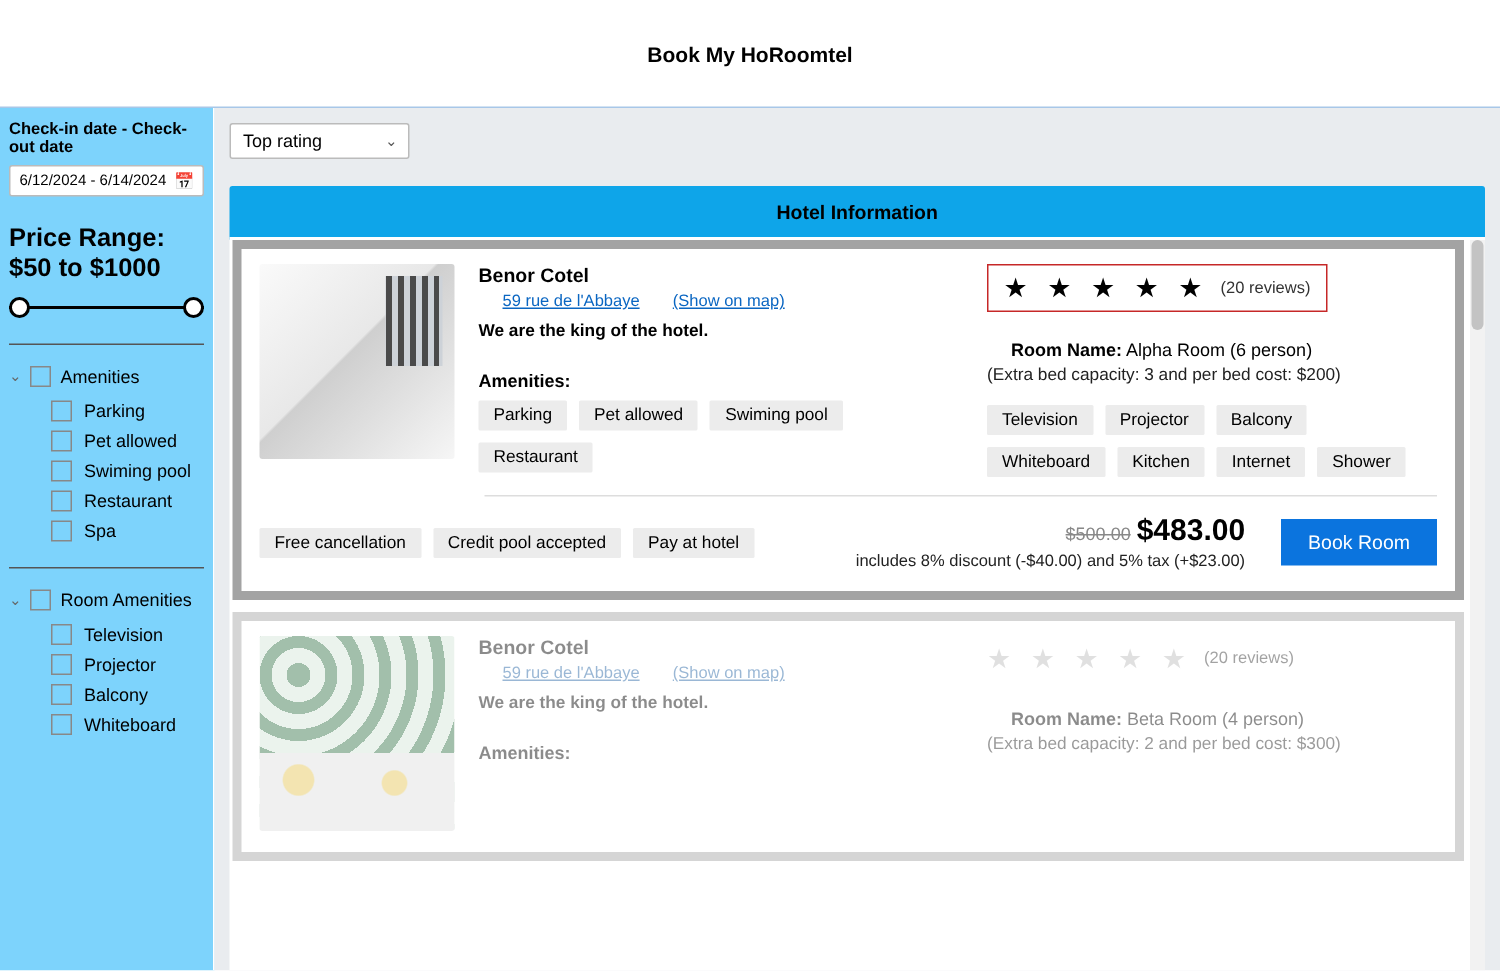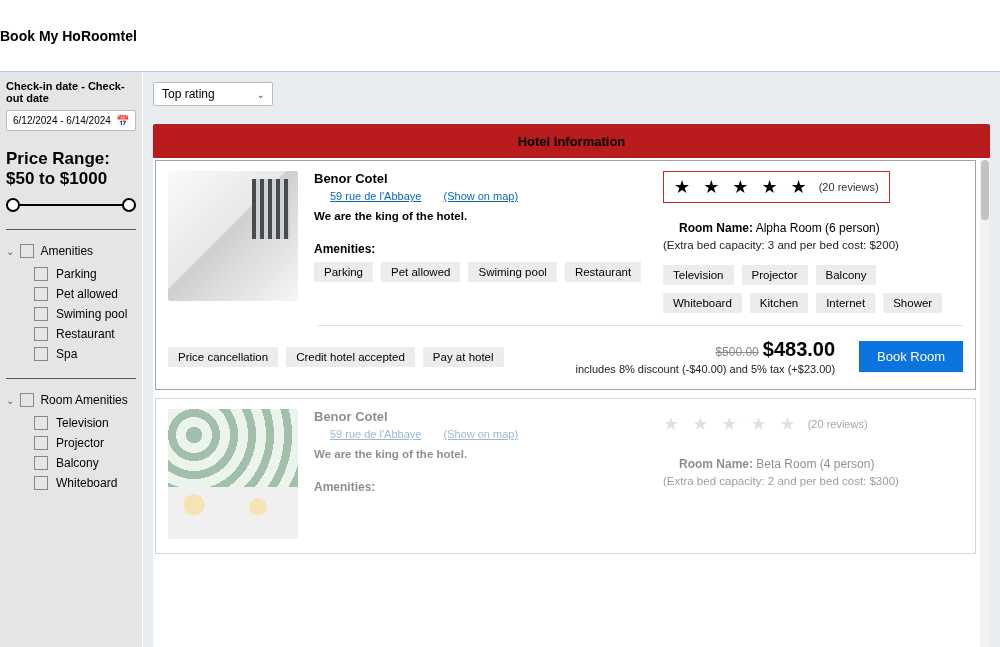--- a/index.html
+++ b/index.html
@@ -1,47 +1,47 @@
 <!DOCTYPE html>
 <html><head>
 <meta charset="utf-8">
 <style>
   * { box-sizing: border-box; margin: 0; padding: 0; }
   body { font-family: Arial, Helvetica, sans-serif; font-size: 12px; color: #000; background: #fff; }
   .page { width: 1000px; height: 647px; overflow: hidden; position: relative; }
-  .header { height: 72px; display: flex; align-items: center; justify-content: flex-start; border-bottom: 1px solid #a8c7e8; }
+  .header { height: 72px; display: flex; align-items: center; justify-content: center; border-bottom: 1px solid #a8c7e8; }
   .header-title { font-weight: bold; font-size: 14px; }
   .body-wrap { display: flex; height: 575px; }
-  .sidebar { width: 143px; padding: 8px 6px; background: #e5e5e5; font-size: 12px; border-right: 1px solid #fff; }
+  .sidebar { width: 143px; padding: 8px 6px; background: #7dd3fc; font-size: 12px; border-right: 1px solid #fff; }
   .sidebar .sb-label { font-weight: bold; margin-bottom: 6px; font-size: 11px; }
   .date-input-wrap { position: relative; }
   .date-input { width: 100%; padding: 4px 6px; font-size: 10px; border: 1px solid #bbb; border-radius: 2px; }
   .cal-icon { position: absolute; right: 6px; top: 50%; transform: translateY(-50%); font-size: 11px; color: #555; pointer-events: none; }
   .price-label { font-weight: bold; font-size: 17px; margin-top: 18px; }
   .slider-wrap { position: relative; height: 20px; margin-top: 6px; }
   .slider-track { position: absolute; top: 9px; left: 0; right: 0; height: 2px; background: #000; }
   .slider-thumb { position: absolute; top: 3px; width: 14px; height: 14px; border-radius: 50%; background: #fff; border: 2px solid #000; }
   hr.sb-sep { border: none; border-top: 1px solid #555; margin: 14px 0; }
   .facet-group { margin-bottom: 10px; }
   .facet-head { display: flex; align-items: center; gap: 6px; margin-bottom: 6px; }
   .facet-head .chev { font-size: 10px; color: #666; }
   .facet-head .facet-check { width: 14px; height: 14px; border: 1px solid #888; display: inline-block; }
   .facet-item { display: flex; align-items: center; gap: 8px; padding: 3px 0 3px 28px; font-size: 12px; }
   .facet-item .facet-check { width: 14px; height: 14px; border: 1px solid #888; display: inline-block; }
   .cut-bottom { height: 6px; }
   .main { flex: 1; background: #e9ecef; position: relative; }
   .sort-bar { position: absolute; top: 10px; left: 10px; }
   .sort-select { width: 120px; padding: 4px 22px 4px 8px; font-size: 12px; border: 1px solid #bbb; background: #fff; border-radius: 2px; appearance: none; }
   .sort-chev { position: absolute; right: 8px; top: 50%; transform: translateY(-50%); font-size: 10px; color: #555; pointer-events: none; }
-  .content-card { position: absolute; top: 52px; left: 10px; right: 10px; background: #b91c1c; border-radius: 2px; padding: 0; }
+  .content-card { position: absolute; top: 52px; left: 10px; right: 10px; background: #0ea5e9; border-radius: 2px; padding: 0; }
   .card-title { text-align: center; font-weight: bold; font-size: 13px; padding: 10px 0 12px; }
   .scroll-area { position: absolute; top: 86px; left: 10px; right: 10px; bottom: 0; background: #fff; overflow: hidden; }
   .scrollbar { position: absolute; right: 0; top: 2px; width: 10px; height: 100%; background: #f2f2f2; }
   .scrollbar .thumb { position: absolute; top: 0; left: 1px; width: 8px; height: 60px; background: #c3c3c3; border-radius: 4px; }
-  .hotel-card { border: 1px solid #a3a3a3; margin: 2px 14px 8px 2px; padding: 10px 12px 14px 12px; position: relative; }
+  .hotel-card { border: 6px solid #a3a3a3; margin: 2px 14px 8px 2px; padding: 10px 12px 14px 12px; position: relative; }
   .hotel-card.dim { opacity: 0.45; filter: grayscale(30%); }
   .hotel-top { display: flex; gap: 16px; }
   .hotel-img { width: 130px; height: 130px; background: #ddd; border-radius: 2px; overflow: hidden; }
   .img-white-room { background: linear-gradient(135deg,#fafafa 0%,#e8e8e8 45%,#cfcfcf 46%,#f6f6f6 100%); position: relative; }
   .img-white-room::after{ content:''; position:absolute; right:8px; top:8px; width:38px; height:60px; background: repeating-linear-gradient(90deg,#4a4a4a 0 4px,#cdd2d8 4px 8px); }
   .img-leaf-room {
     background:
       radial-gradient(circle at 26px 96px,#f3c623 0 10px,transparent 11px),
       radial-gradient(circle at 90px 98px,#f3c623 0 8px,transparent 9px),
       linear-gradient(180deg,rgba(0,0,0,0) 60%,#dedede 60% 100%),
@@ -195,22 +195,22 @@
                 <span class="tag">Whiteboard</span>
                 <span class="tag">Kitchen</span>
                 <span class="tag">Internet</span>
                 <span class="tag">Shower</span>
               </div>
             </div>
           </div>
           <hr class="hotel-sep">
           <div class="hotel-bottom">
             <div class="bottom-tags">
-              <span class="tag">Price cancellation</span>
-              <span class="tag">Credit hotel accepted</span>
+              <span class="tag">Free cancellation</span>
+              <span class="tag">Credit pool accepted</span>
               <span class="tag">Pay at hotel</span>
             </div>
             <div class="price-area">
               <div><span class="old-price">$500.00</span><span class="new-price">$483.00</span></div>
               <div class="price-note">includes 8% discount (-$40.00) and 5% tax (+$23.00)</div>
             </div>
             <button class="book-btn">Book Room</button>
           </div>
         </div>
 

